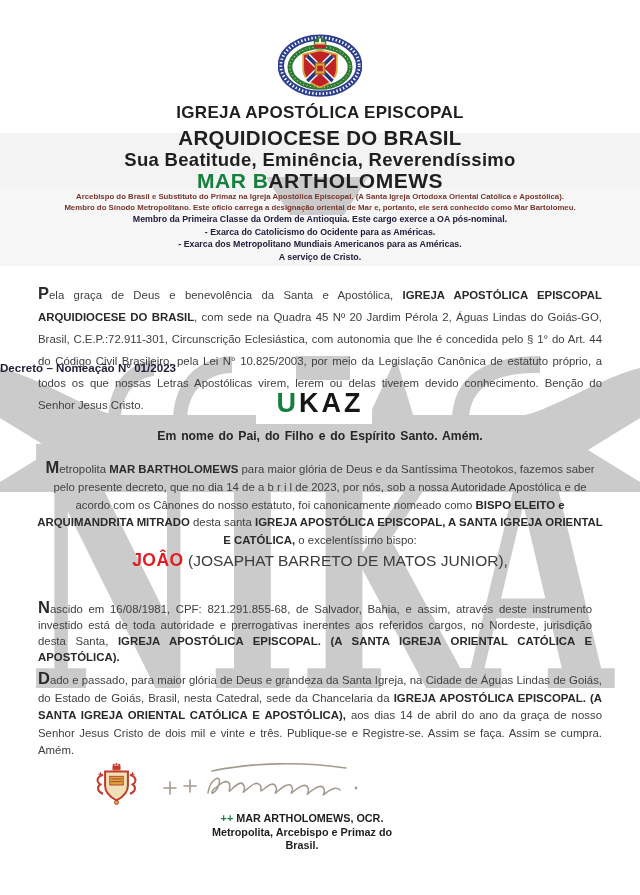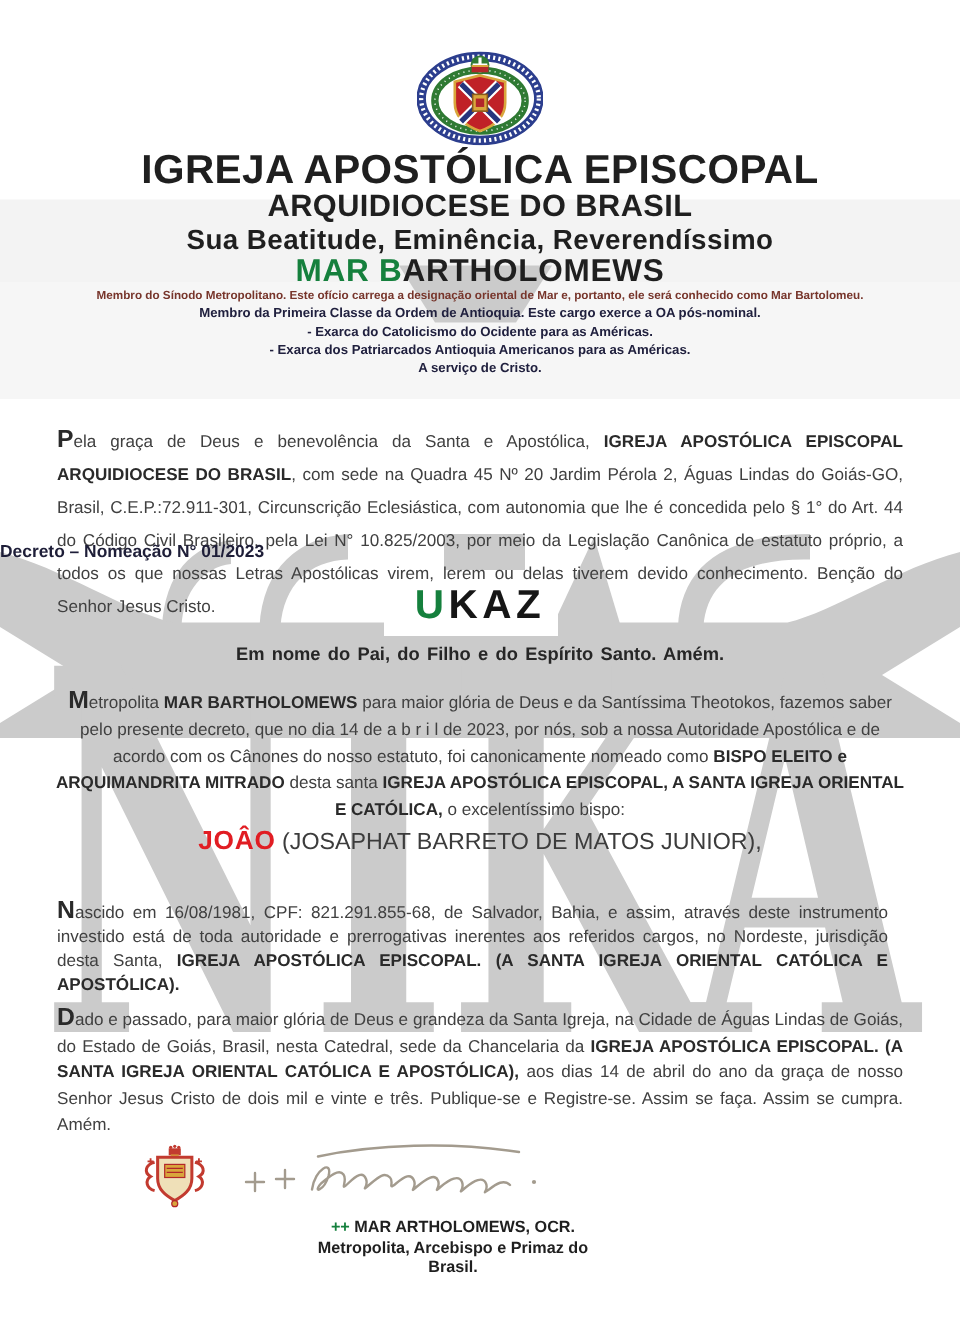--- a/index.html
+++ b/index.html
@@ -11,21 +11,21 @@
     font-family:"Liberation Sans","DejaVu Sans",sans-serif;
   }
   .watermark{position:absolute;left:0;top:0;z-index:0;}
   .content{position:absolute;left:0;top:0;width:640px;height:895px;z-index:1;}
 
   .abs{position:absolute;left:0;right:0;}
 
   .crest{position:absolute;left:278px;top:33px;width:84px;height:64px;}
 
   .h-line{ text-align:center; font-weight:bold; color:#1f1f1f; letter-spacing:.3px;}
-  .h1{top:101px; font-size:27px; line-height:24px;}
+  .h1{top:101px; font-size:17px; line-height:24px;}
   .h2{top:126px; font-size:20.5px; line-height:23px;}
   .h3{top:149px; font-size:18.5px; line-height:21px;}
   .h4{top:169px; font-size:21px;  line-height:24px; letter-spacing:.5px;}
   .red{color:#15803d;}
 
   .titles{top:191px; text-align:center; padding:0 55px;}
   .titles .t-small{font-size:7.8px; line-height:11.2px; font-weight:600; color:#77352b;}
   .titles .t-bold {font-size:8.8px; line-height:12.4px; font-weight:bold; color:#20203e;}
 
   .para{color:#404040; font-size:11.4px;}
@@ -94,24 +94,25 @@
       <rect x="53" y="40" width="14" height="16" fill="#d9a63c" stroke="#8a5a1a" stroke-width="1.5"></rect>
       <rect x="56" y="44" width="8" height="8" fill="#b3262a"></rect>
     </svg>
 
     <div class="abs h-line h1">IGREJA APOSTÓLICA EPISCOPAL</div>
     <div class="abs h-line h2">ARQUIDIOCESE DO BRASIL</div>
     <div class="abs h-line h3">Sua Beatitude, Eminência, Reverendíssimo</div>
     <div class="abs h-line h4"><span class="red">MAR B</span><span>ARTHOLOMEWS</span></div>
 
     <div class="abs titles">
+      <div class="t-small">Arcebispo do Brasil e Substituto do Primaz na Igreja Apostólica Episcopal. (A Santa Igreja Ortodoxa Oriental Católica e Apostólica).</div>
       <div class="t-small">Membro do Sínodo Metropolitano. Este ofício carrega a designação oriental de Mar e, portanto, ele será conhecido como Mar Bartolomeu.</div>
       <div class="t-bold">Membro da Primeira Classe da Ordem de Antioquia. Este cargo exerce a OA pós-nominal.</div>
       <div class="t-bold">- Exarca do Catolicismo do Ocidente para as Américas.</div>
-      <div class="t-bold">- Exarca dos Patriarcados Antioquia Americanos para as Américas.</div>
+      <div class="t-bold">- Exarca dos Metropolitano Mundiais Americanos para as Américas.</div>
       <div class="t-bold">A serviço de Cristo.</div>
     </div>
 
     <p class="para p1"><span class="dropcap">P</span><span>ela graça de Deus e benevolência da Santa e Apostólica, </span><b>IGREJA APOSTÓLICA EPISCOPAL ARQUIDIOCESE DO BRASIL</b><span>, com sede na Quadra 45 Nº 20 Jardim Pérola 2, Águas Lindas do Goiás-GO, Brasil, C.E.P.:72.911-301, Circunscrição Eclesiástica, com autonomia que lhe é concedida pelo § 1° do Art. 44 do Código Civil Brasileiro, pela Lei N° 10.825/2003, por meio da Legislação Canônica de estatuto próprio, a todos os que nossas Letras Apostólicas virem, lerem ou delas tiverem devido conhecimento. Benção do Senhor Jesus Cristo.</span></p>
 
     <div class="abs decree-no">Decreto – Nomeação N° 01/2023</div>
 
     <div class="abs ukaz"><span class="red">U</span><span>KAZ</span></div>
 
     <div class="abs invocation">Em nome do Pai, do Filho e do Espírito Santo. Amém.</div>

